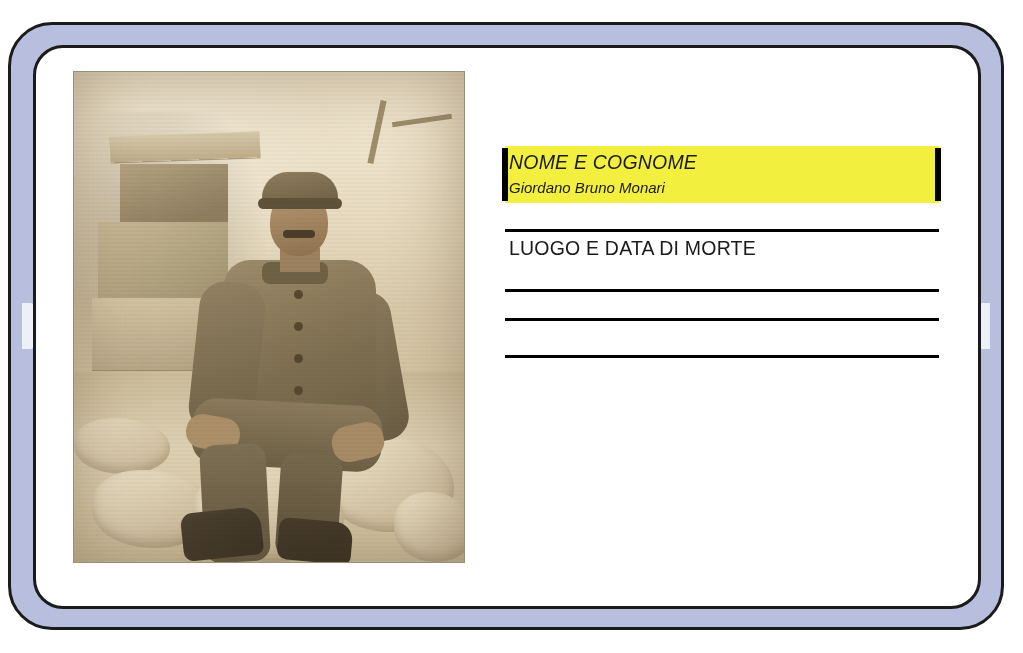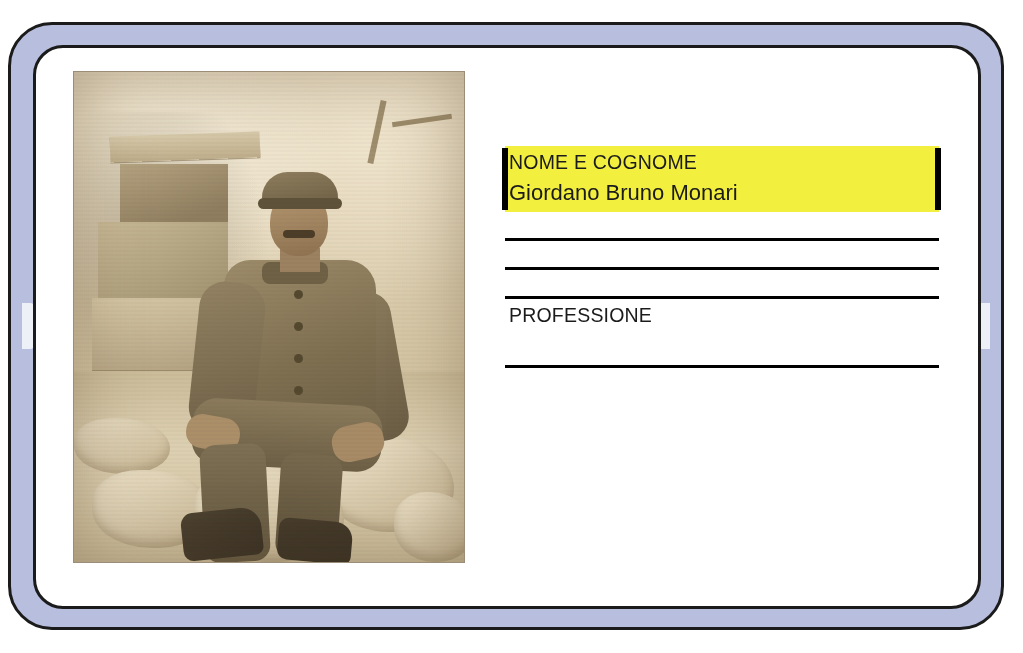--- a/index.html
+++ b/index.html
@@ -230,36 +230,36 @@
     margin-bottom: 0;
   }
   .field-label {
     font-size: 19.5px;
     color: #1b1b1b;
     letter-spacing: 0.2px;
     line-height: 1.32;
     padding: 4px 2px 2px 4px;
   }
   .field-value {
-    font-size: 22px;
+    font-size: 15px;
     color: #1b1b1b;
     line-height: 1.32;
     padding: 0 2px 5px 4px;
   }
   .rule {
     height: 3px;
     background: #000000;
     width: 434px;
   }
   .field.highlight {
     background: #f2ef3f;
     box-shadow: inset 0 0 0 0 transparent;
   }
   .field.highlight .field-label,
-  .field.highlight .field-value { background: #f2ef3f; }
+  .field.highlight .field-value { background: #f2ef3f; font-style: italic; }
   
   .hl-bar {
     position: absolute;
     width: 6px;
     top: 2px;
     bottom: 2px;
     background: #000;
   }
   .hl-bar.left  { left: -3px; }
   .hl-bar.right { right: -2px; }
@@ -331,28 +331,28 @@
     <div class="field-label">NOME E COGNOME</div>
     <div class="field-value">Giordano Bruno Monari</div>
   </div>
 
   <div class="field">
     <div class="spacer-sm"></div>
     <div class="rule"></div>
   </div>
 
   <div class="field">
+    <div class="field-label">LUOGO E DATA DI MORTE</div>
     <div class="spacer-sm"></div>
     <div class="rule"></div>
   </div>
 
   <div class="field">
     <div class="spacer-sm"></div>
     <div class="rule"></div>
   </div>
 
   <div class="field">
-    <div class="field-label">PROFESSIONE</div>
     <div class="spacer-md"></div>
     <div class="rule"></div>
   </div>
 
 </div>
 
 </body></html>

